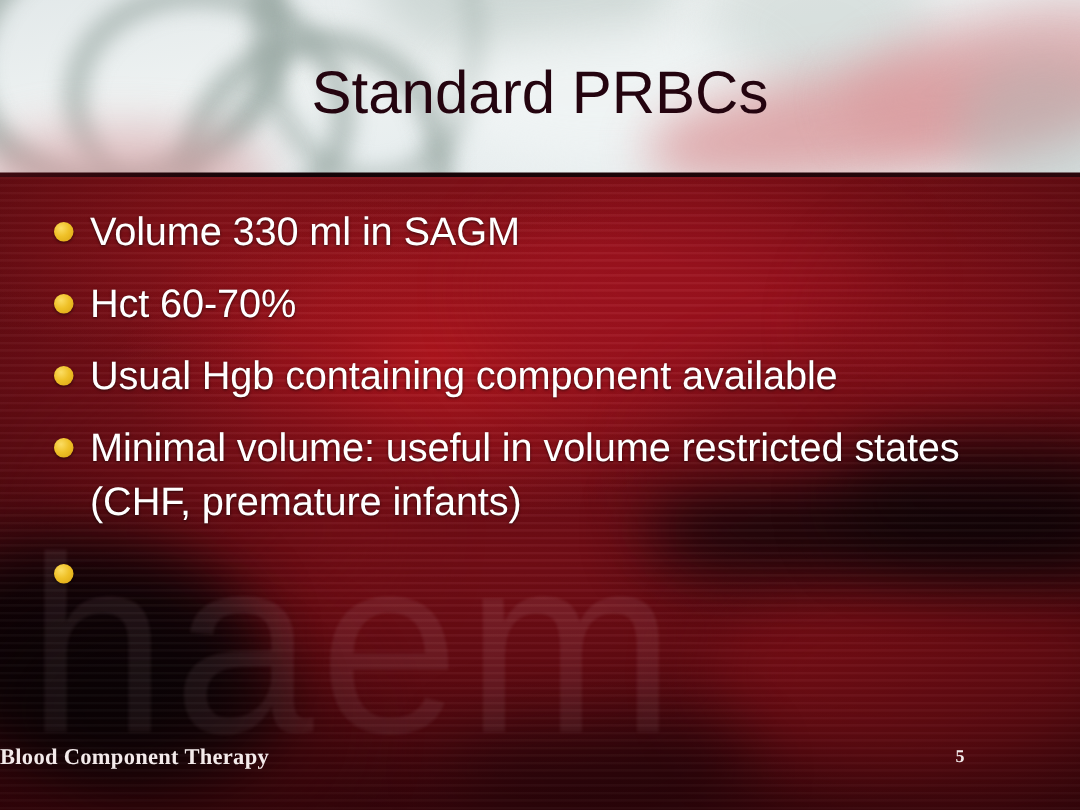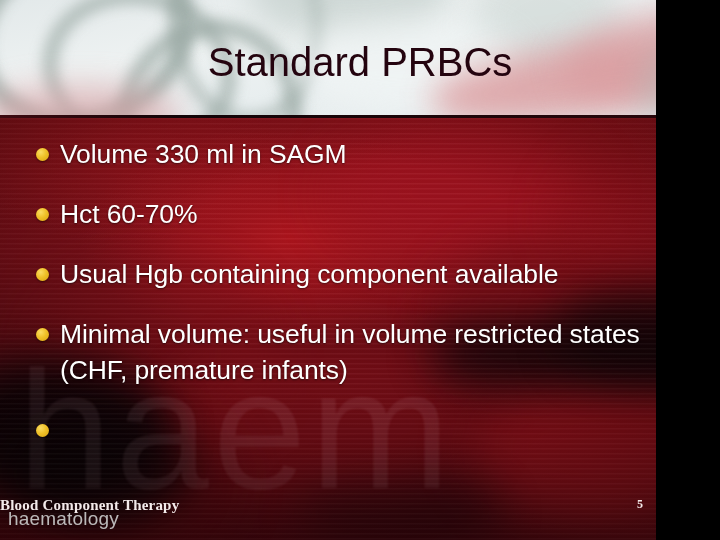--- a/index.html
+++ b/index.html
@@ -2,21 +2,21 @@
 <html><head>
 <meta charset="utf-8">
 <style>
   html, body {
     margin: 0;
     padding: 0;
     background: #000;
   }
   #slide {
     position: relative;
-    width: 656px;
+    width: 720px;
     height: 540px;
     overflow: hidden;
     font-family: "Liberation Sans", sans-serif;
     background: #6d0f18;
     user-select: none;
   }
 
   
   .header {
     position: absolute;
@@ -153,21 +153,20 @@
     padding: 0;
     margin: 0;
     list-style: none;
   }
   .bullet-row {
     position: relative;
     display: flex;
     align-items: flex-start;
     padding: 0 18px 0 36px;
     margin-bottom: 12px;
-    margin-top: 24px;
   }
   .bullet-dot {
     flex: 0 0 auto;
     width: 13px;
     height: 13px;
     border-radius: 50%;
     background: radial-gradient(circle at 36% 32%, #fbdd63 0%, #efc128 45%, #d9a312 100%);
     margin-top: 12px;
     margin-right: 11px;
     box-shadow: 0 1px 2px rgba(0,0,0,.45);
@@ -277,15 +276,14 @@
     </li>
     <li class="bullet-row">
       <span class="bullet-dot"></span>
     </li>
   </ul>
 
   <div class="footer-title">Blood Component Therapy</div>
 
   <div class="slide-number">5</div>
 
-  <div class="brand">haematology</div>
 
 </div>
 
 </body></html>

